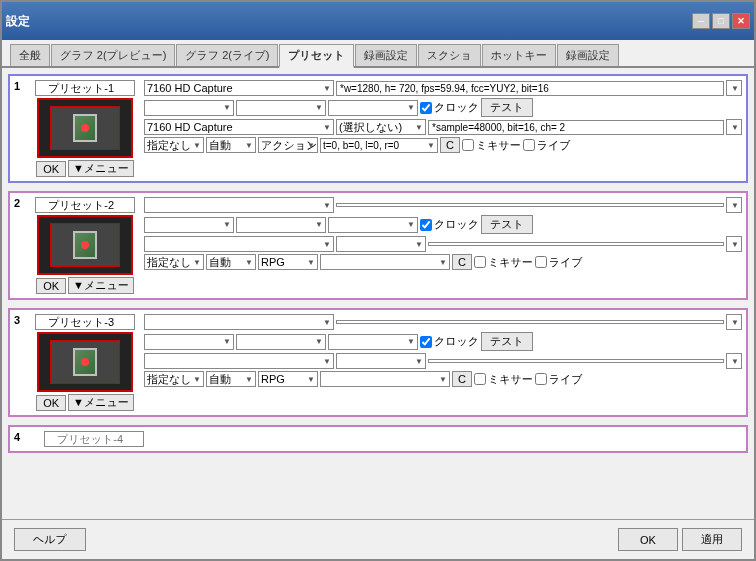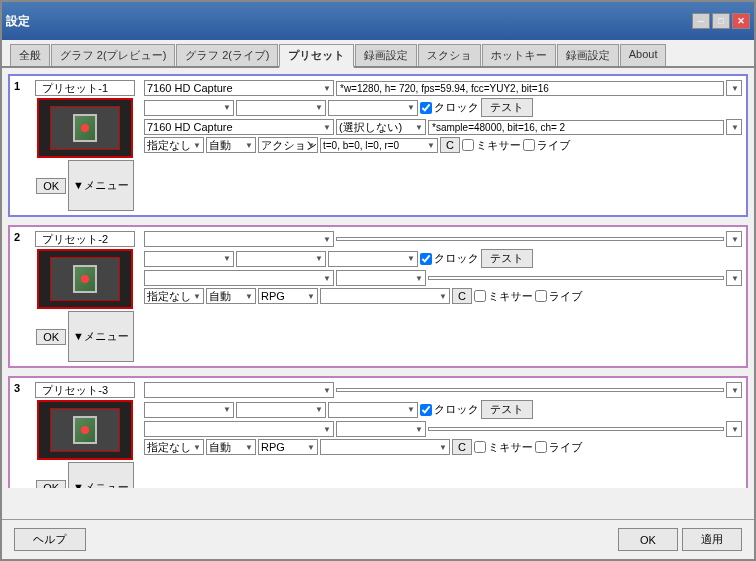--- a/index.html
+++ b/index.html
@@ -94,21 +94,21 @@
       display: flex;
       flex-direction: column;
       align-items: center;
       width: 110px;
       flex-shrink: 0;
     }
     .preset-name-input {
       width: 100px;
       border: 1px solid #888;
       font-size: 11px;
-      padding: 1px 6px;
+      padding: 1px 12px;
       margin-bottom: 2px;
     }
     .preset-thumbnail {
       width: 96px;
       height: 60px;
       background: #222;
       border: 2px solid #c00;
       position: relative;
       display: flex;
       align-items: center;
@@ -148,21 +148,21 @@
       align-items: center;
     }
     .btn-ok {
       padding: 1px 6px;
       font-size: 11px;
       border: 1px solid #888;
       background: #e8e8e8;
       cursor: pointer;
     }
     .btn-menu {
-      padding: 17px 4px;
+      padding: 0 4px;
       font-size: 11px;
       border: 1px solid #888;
       background: #e8e8e8;
       cursor: pointer;
       display: flex;
       align-items: center;
       gap: 2px;
     }
     .preset-right {
       flex: 1;
@@ -282,21 +282,20 @@
 
   <div class="tabs">
     <div class="tab">全般</div>
     <div class="tab">グラフ 2(プレビュー)</div>
     <div class="tab">グラフ 2(ライブ)</div>
     <div class="tab active">プリセット</div>
     <div class="tab">録画設定</div>
     <div class="tab">スクショ</div>
     <div class="tab">ホットキー</div>
     <div class="tab">録画設定</div>
-    <div class="tab">About</div>
   </div>
 
   <div class="content">
     <div class="presets-scroll">
 
       <div style="border: 2px solid #8080e0; margin-bottom: 8px; background: white; position: relative;">
         <div class="preset-inner">
           <span class="preset-number">1</span>
           <div class="preset-left">
             <input class="preset-name-input" type="text" value="プリセット-1" style="">

